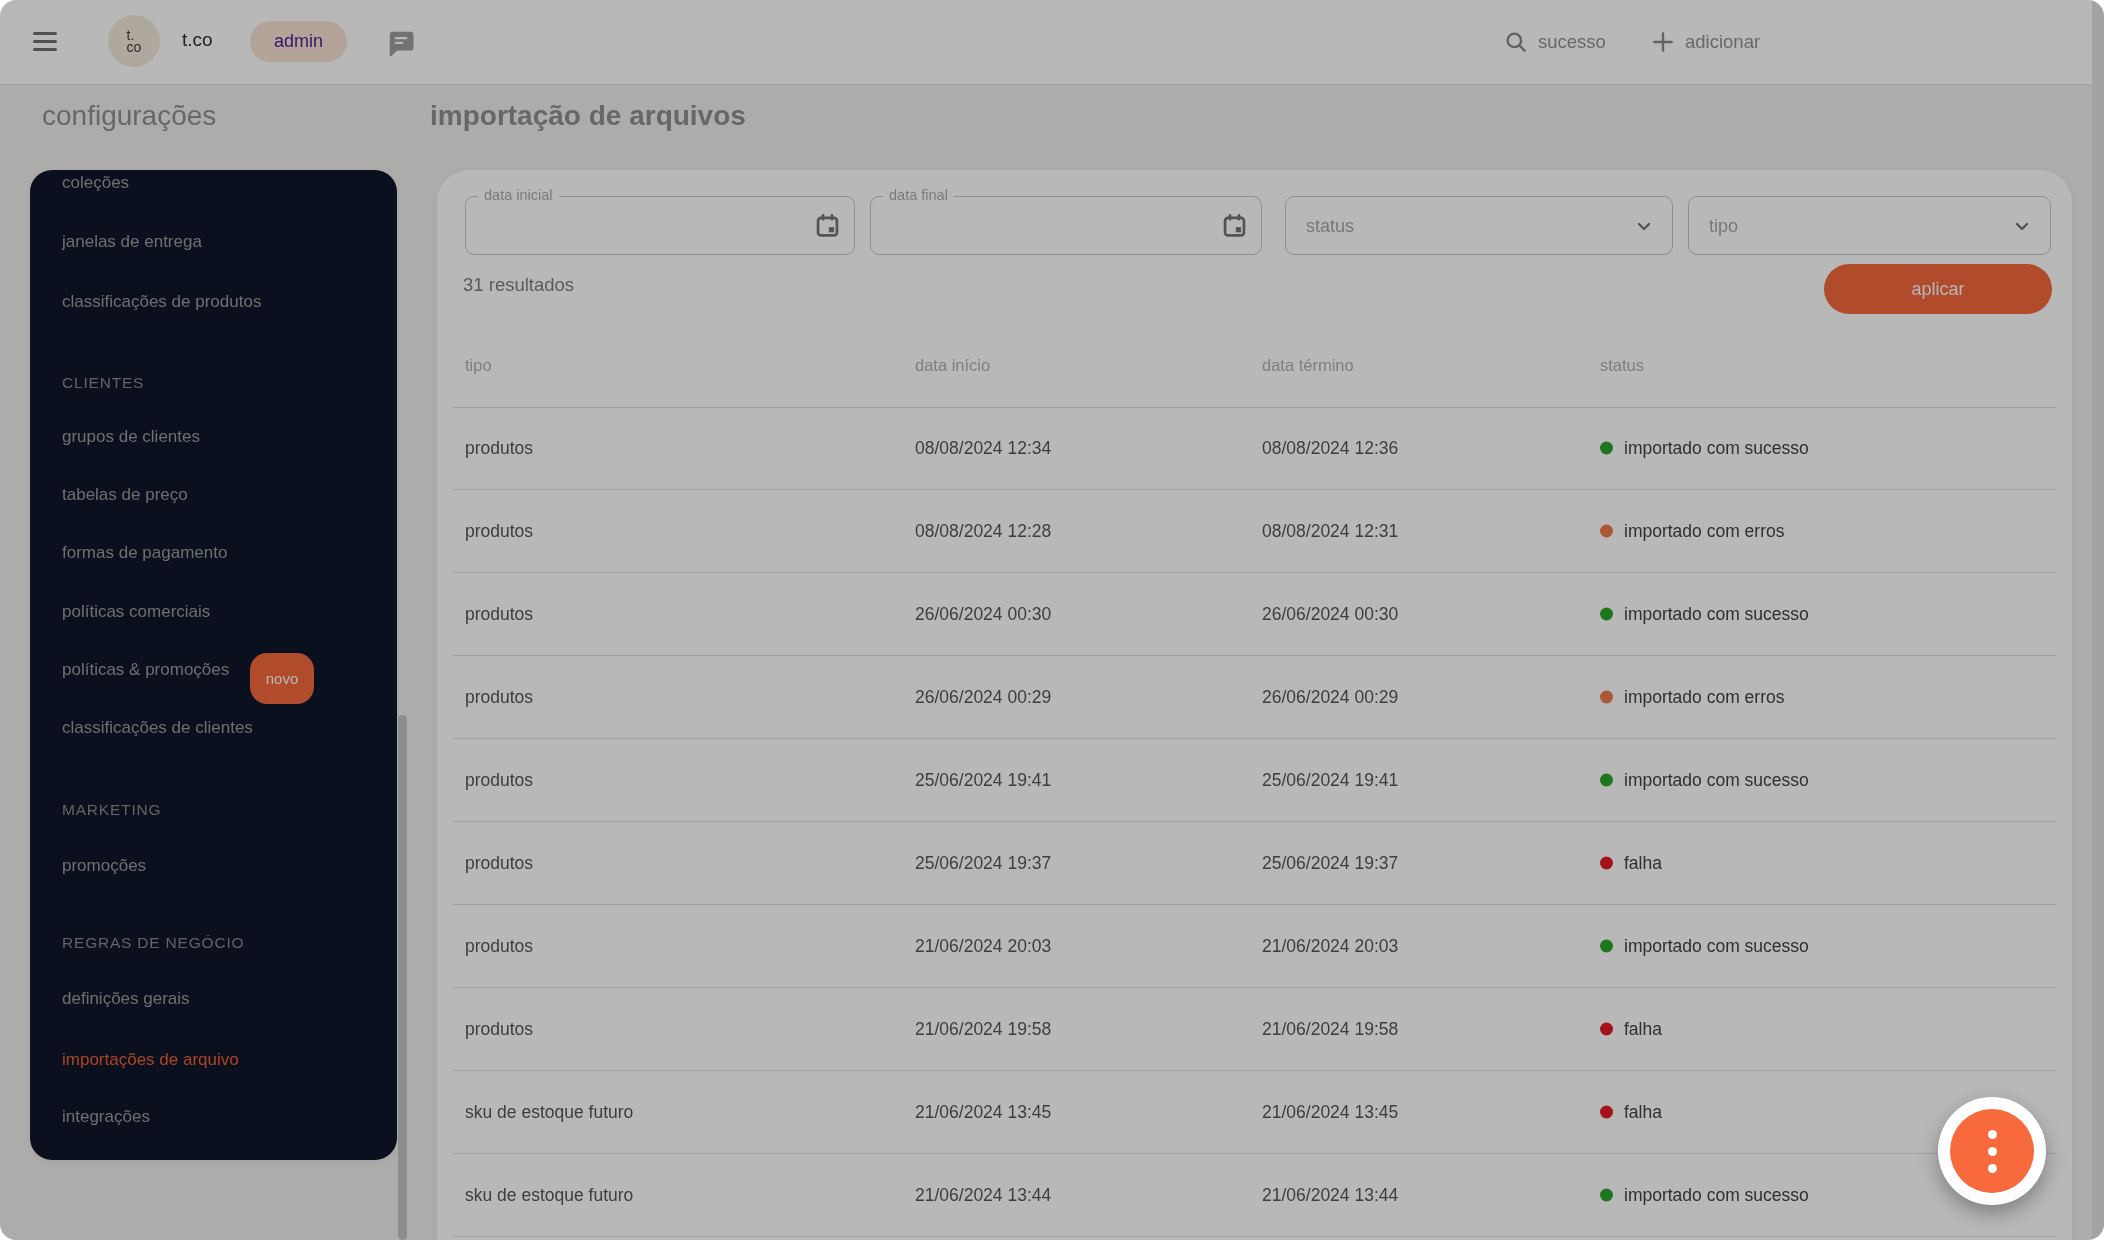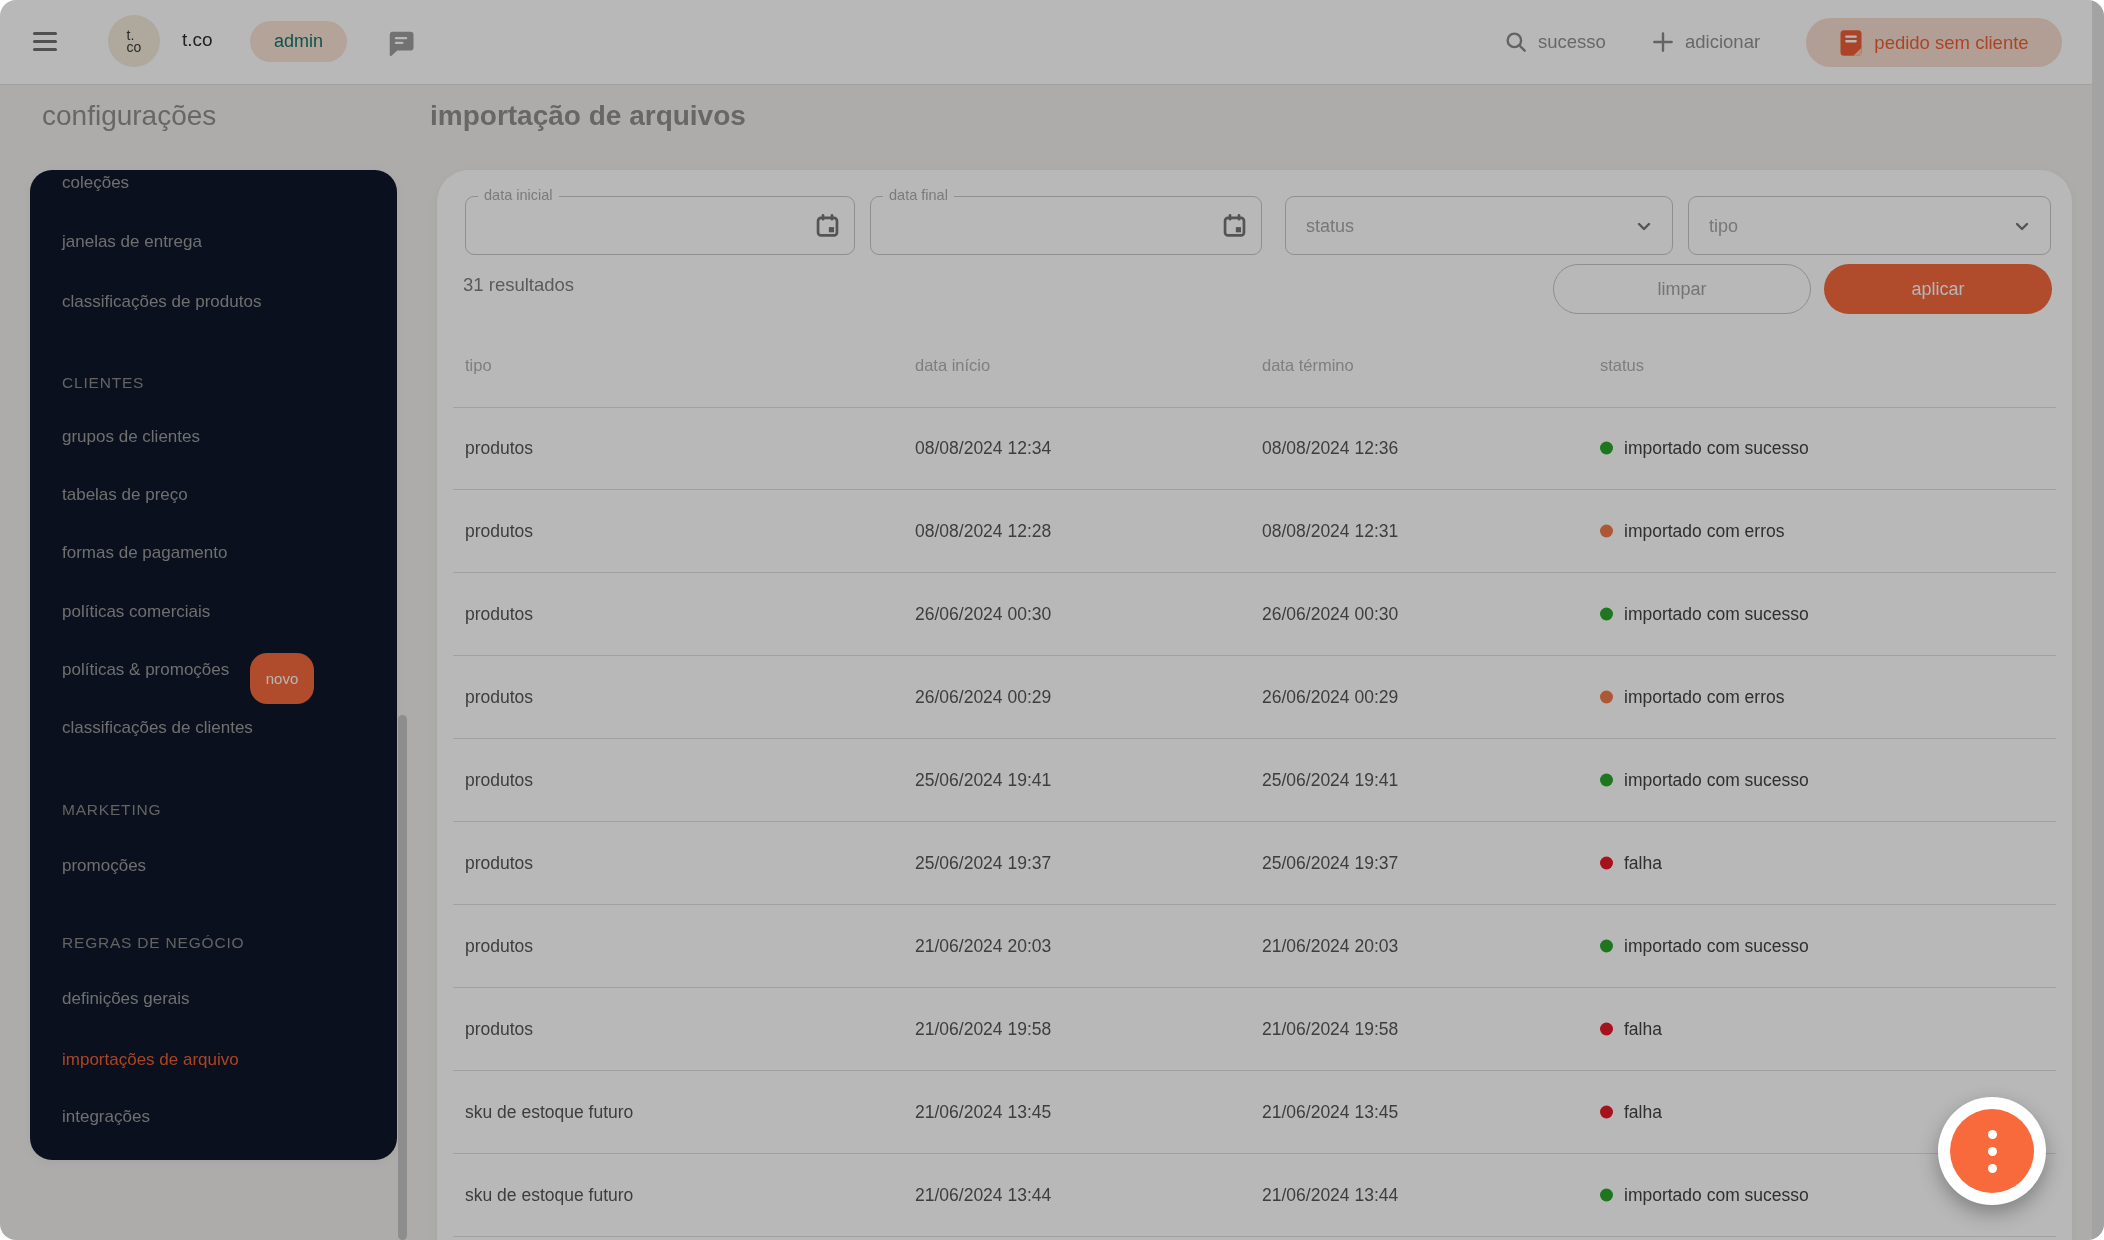--- a/index.html
+++ b/index.html
@@ -6,21 +6,21 @@
   *{box-sizing:border-box;font-family:"Liberation Sans",sans-serif;}
   .screen{position:relative;width:2104px;height:1240px;background:#f0efed;border-radius:16px;overflow:hidden;}
 
   
   .topbar{position:absolute;left:0;top:0;width:100%;height:85px;background:#ffffff;border-bottom:1px solid #dedede;}
   .hamburger{position:absolute;left:33px;top:32px;width:24px;height:20px;cursor:pointer;background:none;border:none;padding:0;}
   .hamburger span{display:block;width:24px;height:3px;background:#6f6f6f;border-radius:2px;margin-bottom:5px;}
   .logo-circle{position:absolute;left:108px;top:15px;width:52px;height:52px;border-radius:50%;background:#f1e9da;display:flex;align-items:center;justify-content:center;}
   .logo-text{font-family:"DejaVu Serif",serif;font-size:14px;line-height:12px;color:#3b3b3b;text-align:left;}
   .brand-name{position:absolute;left:182px;top:29px;font-size:19px;font-weight:400;color:#2f2f2f;}
-  .role-chip{position:absolute;left:250px;top:21px;height:41px;padding:0 24px;border-radius:21px;background:#f9e2d4;border:none;color:#0f766e;font-size:18px;line-height:41px;cursor:pointer;}
+  .role-chip{position:absolute;left:250px;top:21px;height:41px;padding:0 24px;border-radius:21px;background:#f9e2d4;border:none;color:#4c1d95;font-size:18px;line-height:41px;cursor:pointer;}
   .chat-btn{position:absolute;left:386px;top:28px;background:none;border:none;padding:0;cursor:pointer;}
   .grp-search{position:absolute;left:1497px;top:28px;display:flex;align-items:center;gap:9px;background:none;border:none;cursor:pointer;}
   .grp-add{position:absolute;left:1644px;top:28px;display:flex;align-items:center;gap:9px;background:none;border:none;cursor:pointer;}
   .grp-search span,.grp-add span{font-size:18.5px;color:#909090;}
   .order-chip{position:absolute;left:1806px;top:18px;height:49px;width:256px;border-radius:25px;background:#f6ddcf;border:none;display:flex;align-items:center;justify-content:center;gap:11px;cursor:pointer;}
   .order-chip span{font-size:18.5px;color:#ee5f36;}
 
   
   .side-title{position:absolute;left:42px;top:100px;font-size:28px;color:#8f8f8f;font-weight:500;}
   .main-title{position:absolute;left:430px;top:100px;font-size:28px;color:#8f8f8f;font-weight:700;}
@@ -95,29 +95,20 @@
           <circle cx="10.5" cy="10.5" r="6.2" stroke="#8a8a8a" stroke-width="2.2"></circle>
           <line x1="15" y1="15" x2="20" y2="20" stroke="#8a8a8a" stroke-width="2.2" stroke-linecap="round"></line>
         </svg>
       <span>sucesso</span>
     </button>
     <button class="grp-add">
       <svg width="26" height="26" viewBox="0 0 24 24" fill="none">
           <path d="M12 4v16M4 12h16" stroke="#8a8a8a" stroke-width="2.2" stroke-linecap="round"></path>
         </svg>
       <span>adicionar</span>
-    </button>
-    <button class="order-chip">
-      <svg width="24" height="28" viewBox="0 0 20 24">
-          <rect x="1" y="1" width="18" height="22" rx="3" fill="#ee5f36"></rect>
-          <rect x="5" y="5.5" width="10" height="2" rx="1" fill="#ffffff"></rect>
-          <rect x="5" y="9.5" width="10" height="2" rx="1" fill="#ffffff"></rect>
-          <path d="M12 23l7-7v4a3 3 0 0 1-3 3h-4z" fill="#f9c9b5"></path>
-        </svg>
-      <span>pedido sem cliente</span>
     </button>
   </header>
 
   <div class="side-title">configurações</div>
   <div class="main-title">importação de arquivos</div>
 
   <aside class="sidebar-card">
     <div class="nav-item" style="top:1px">coleções</div>
     <div class="nav-item" style="top:60px">janelas de entrega</div>
     <div class="nav-item" style="top:120px">classificações de produtos</div>
@@ -176,21 +167,20 @@
     <div class="select" style="left:1251px;width:363px">
       <span class="slabel">tipo</span>
       <span class="schevron">
         <svg width="24" height="24" viewBox="0 0 24 24" fill="none">
             <path d="M7 10l5 5 5-5" stroke="#757575" stroke-width="2.4" stroke-linecap="round" stroke-linejoin="round"></path>
           </svg>
       </span>
     </div>
 
     <div class="results">31 resultados</div>
-    <button class="btn-outline">limpar</button>
     <button class="btn-primary">aplicar</button>
 
     <div class="th c1">tipo</div>
     <div class="th c2">data início</div>
     <div class="th c3">data término</div>
     <div class="th c4">status</div>
     <div class="thead-line"></div>
 
     <div class="trow" style="top:237px">
       <span class="cell r1">produtos</span>

